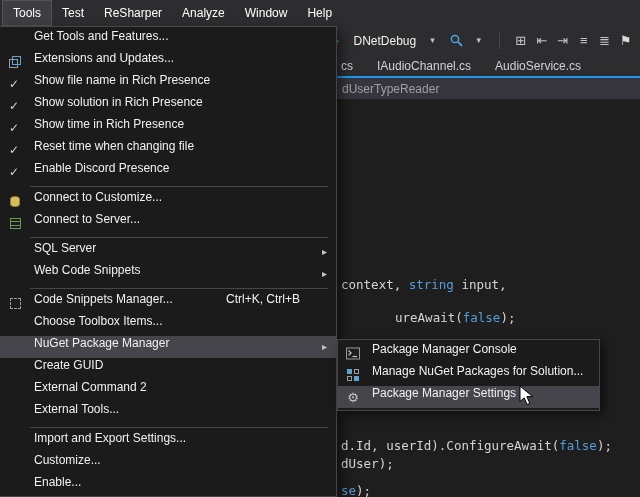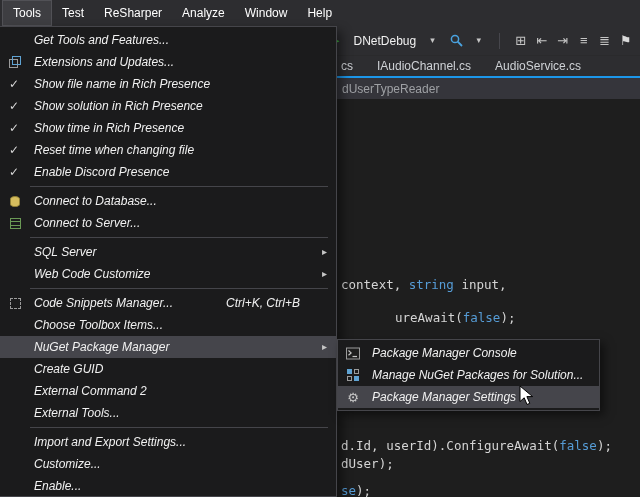--- a/index.html
+++ b/index.html
@@ -68,22 +68,22 @@
   .line-4 { left:341px; top:483px; }
 
   
   .menu-popup {
     position:absolute; left:0; top:26px; width:337px; height:471px;
     background:#1b1b1c; border:1px solid #45454a; border-left:none;
     padding-top:2px; z-index:10; box-shadow:5px 5px 10px rgba(0,0,0,.45);
     overflow:hidden;
   }
   .menu-item {
-    height:22px; display:flex; align-items:center; position:relative;
-    padding:0 12px 0 34px; color:#f1f1f1; cursor:default;font-style:italic;
+    height:22px; display:flex; align-items:flex-start; position:relative;
+    padding:0 12px 0 34px; color:#f1f1f1; cursor:default;
   }
   .menu-item.highlighted { background:#45454b; }
   .menu-item .label { flex:0 0 auto; }
   .menu-item .shortcut { margin-left:auto; margin-right:24px; color:#f1f1f1; }
   .check-glyph {
     position:absolute; left:9px; top:50%; transform:translateY(-50%);
     color:#d8d8d8; font-size:12px; line-height:1;
   }
   .arrow-glyph {
     position:absolute; right:9px; top:50%; transform:translateY(-50%);
@@ -225,35 +225,35 @@
       </div>
       <div class="menu-item">
         <span class="check-glyph">✓</span>
         <span class="label">Enable Discord Presence</span>
       </div>
       <div class="menu-sep"></div>
       <div class="menu-item">
         <span class="mi-icon">
           <span class="shape-db"></span>
         </span>
-        <span class="label">Connect to Database...</span>
+        <span class="label">Connect to Customize...</span>
       </div>
       <div class="menu-item">
         <span class="mi-icon">
           <span class="shape-server"></span>
         </span>
         <span class="label">Connect to Server...</span>
       </div>
       <div class="menu-sep"></div>
       <div class="menu-item">
         <span class="label">SQL Server</span>
         <span class="arrow-glyph">▸</span>
       </div>
       <div class="menu-item">
-        <span class="label">Web Code Customize</span>
+        <span class="label">Web Code Snippets</span>
         <span class="arrow-glyph">▸</span>
       </div>
       <div class="menu-sep"></div>
       <div class="menu-item">
         <span class="mi-icon">
           <span class="shape-snippet"></span>
         </span>
         <span class="label">Code Snippets Manager...</span>
         <span class="shortcut">Ctrl+K, Ctrl+B</span>
       </div>

